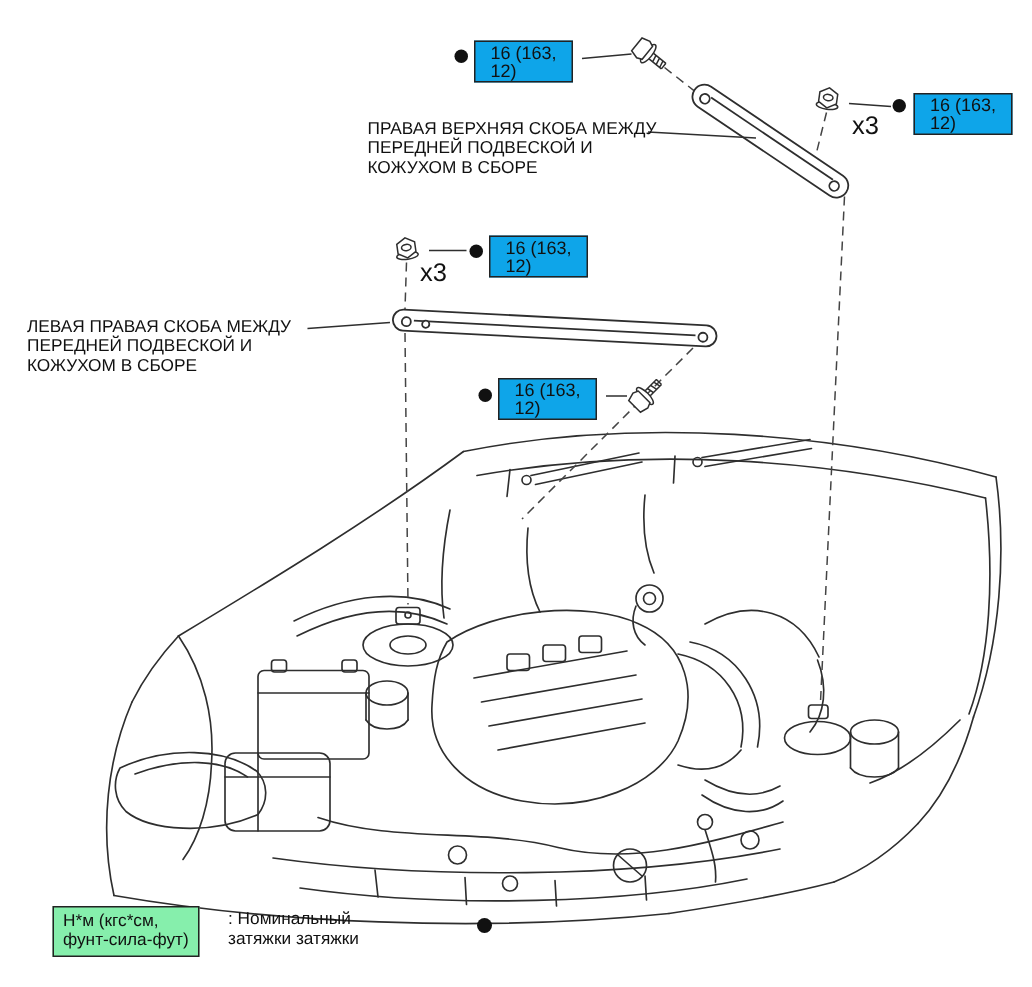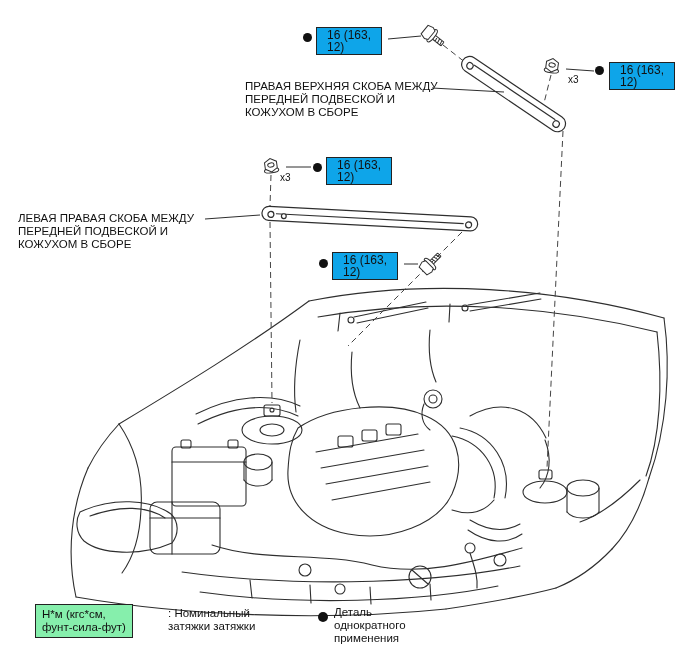--- a/index.html
+++ b/index.html
@@ -13,21 +13,21 @@
   }
   .fig { position:relative; width:688px; height:658px; }
   .fig svg { position:absolute; left:0; top:0; }
   .lbl { position:absolute; font-size:11.5px; line-height:13px; white-space:nowrap; color:#111; }
   .tq {
     position:absolute; border:1px solid #222; background:#0ea5e9;
     padding:1px 10px; font-size:12px; line-height:12px; white-space:nowrap;
   }
   .dot { position:absolute; width:9px; height:9px; border-radius:50%; background:#111; }
   .dot.big { width:10px; height:10px; }
-  .x3 { position:absolute; font-size:10px; color:#111; }
+  .x3 { position:absolute; font-size:17px; color:#111; }
   .legend-box {
     position:absolute; border:1px solid #222; background:#86efac;
     padding:3px 6px; font-size:11.5px; line-height:13px; white-space:nowrap;
   }
 </style>
 </head>
 <body>
 
 <div class="fig">
 
@@ -222,24 +222,19 @@
   <span class="dot" style="left:319px;top:259px"></span>
   <div class="tq" style="left:332px;top:252px">
     <div>16 (163,</div>
     <div>12)</div>
   </div>
 
   <div class="legend-box" style="left:35px;top:604px">
     <div>Н*м (кгс*см,</div>
     <div>фунт-сила-фут)</div>
   </div>
-  <div class="lbl" style="left:168px;top:607px">
+  <div class="lbl" style="left:152px;top:607px">
     <div>: Номинальный</div>
     <div>затяжки затяжки</div>
   </div>
   <span class="dot big" style="left:318px;top:612px"></span>
-  <div class="lbl" style="left:334px;top:606px">
-    <div>Деталь</div>
-    <div>однократного</div>
-    <div>применения</div>
-  </div>
 
 </div>
 
 </body></html>

